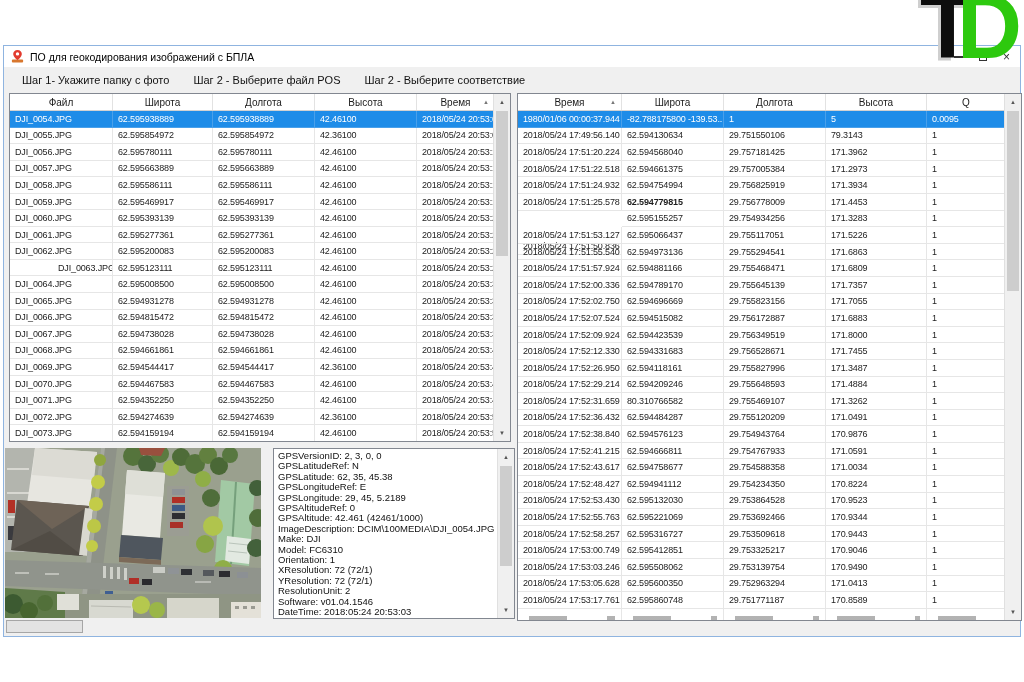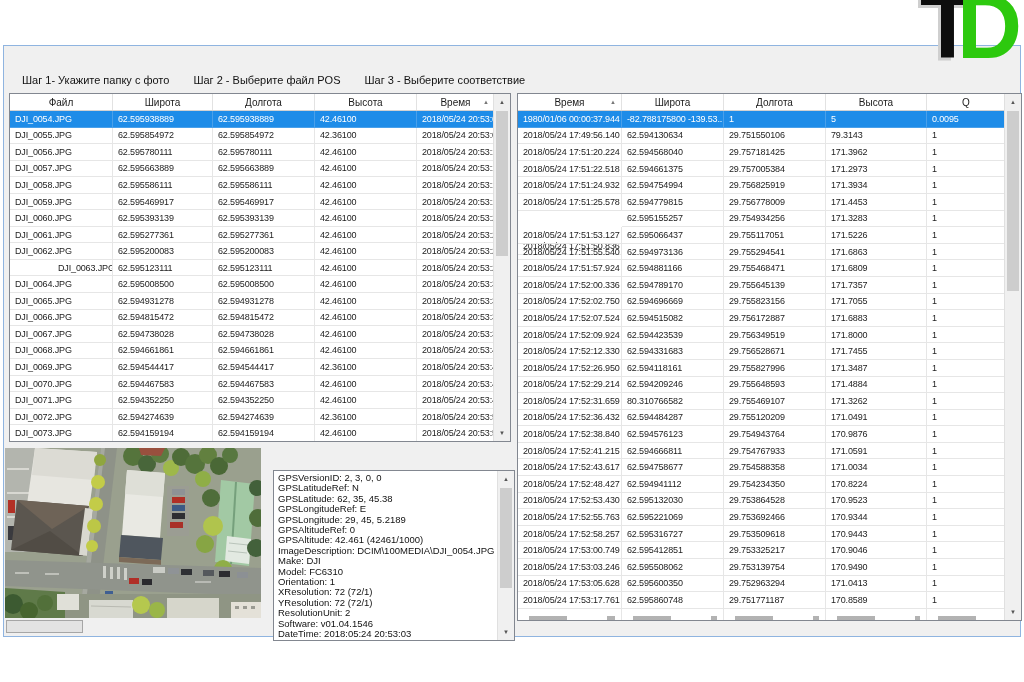--- a/index.html
+++ b/index.html
@@ -35,44 +35,59 @@
           background:repeating-linear-gradient(90deg,#555 0 38px,transparent 38px 78px);}
   
   .sbar{position:absolute;top:0;right:0;width:17px;bottom:0;background:#f0f0f0;
         border-left:1px solid #e0e0e0;box-sizing:border-box;}
   .sb-btn{position:absolute;left:0;right:0;height:16px;display:flex;align-items:center;
           justify-content:center;font-size:6px;color:#555;}
   .sb-btn.up{top:0;} .sb-btn.down{bottom:0;}
   .sb-thumb{position:absolute;left:2px;right:2px;background:#cdcdcd;}
   
   .thumb{position:absolute;left:1px;top:402px;width:256px;height:170px;overflow:hidden;}
-  .exif{position:absolute;left:269px;top:424px;width:242px;height:171px;background:#fff;
+  .exif{position:absolute;left:269px;top:402px;width:242px;height:171px;background:#fff;
         border:1px solid #828790;box-sizing:border-box;}
   .exif-lines{position:absolute;top:2px;left:4px;right:18px;bottom:0;overflow:hidden;}
   .exif-line{font-size:9.5px;line-height:10.4px;color:#111;white-space:nowrap;}
   .progress{position:absolute;left:2px;top:574px;width:77px;height:13px;background:#e3e3e3;
             border:1px solid #a6a6a6;box-sizing:border-box;}
   
   .logo{position:absolute;left:920px;top:-18px;font-size:90px;font-weight:700;z-index:10;
         line-height:1;user-select:none;}
   .logo .lt{color:#0d0d0d;text-shadow:-3px 3px 0 #cfcfcf;}
   .logo .ld{color:#2dc90e;margin-left:-18px;}
 </style>
 </head>
 <body>
 
 <div class="screen">
 
   <div class="window">
 
+    <div class="titlebar">
+      <span class="app-icon">
+        <svg viewBox="0 0 16 16" width="15" height="15">
+          <rect x="2" y="11.3" width="12" height="3" rx="1" fill="#d8772e"></rect>
+          <path d="M8 1 C5.2 1 3.4 3 3.4 5.4 C3.4 8.4 8 12 8 12 C8 12 12.6 8.4 12.6 5.4 C12.6 3 10.8 1 8 1 Z" fill="#e23b2e"></path>
+          <circle cx="8" cy="5.2" r="1.8" fill="#fff"></circle>
+        </svg>
+      </span>
+      <span class="title">ПО для геокодирования изображений с БПЛА</span>
+      <div class="win-controls">
+        <span class="ctl-min"></span>
+        <span class="ctl-max"></span>
+        <span class="ctl-close">×</span>
+      </div>
+    </div>
 
     <div class="menubar" id="menubar">
         <div class="menu-item">Шаг 1- Укажите папку с фото</div>
         <div class="menu-item">Шаг 2 - Выберите файл POS</div>
-        <div class="menu-item">Шаг 3 -  Выберите соответствие</div>
+        <div class="menu-item">Шаг 2 -  Выберите соответствие</div>
       </div>
 
     <div class="lv" id="photo-table" style="left:5px;top:47px;width:502px;height:349px;">
       <div class="lv-head" style="width:485px;">
           <div class="lv-hcell" style="width: 103px;">
             <span>Файл</span>
           </div>
           <div class="lv-hcell" style="width: 100px;">
             <span>Широта</span>
           </div>
@@ -286,21 +301,21 @@
           </div>
           <div class="lv-row" style="height: 16.6px;">
             <div class="lv-cell" style="width: 104px; height: 16.6px;">2018/05/24 17:51:24.932</div>
             <div class="lv-cell" style="width: 102px; height: 16.6px;">62.594754994</div>
             <div class="lv-cell" style="width: 102px; height: 16.6px;">29.756825919</div>
             <div class="lv-cell" style="width: 101px; height: 16.6px;">171.3934</div>
             <div class="lv-cell" style="width: 79px; height: 16.6px;">1</div>
           </div>
           <div class="lv-row" style="height: 16.6px;">
             <div class="lv-cell" style="width: 104px; height: 16.6px;">2018/05/24 17:51:25.578</div>
-            <div class="lv-cell" style="width: 102px; height: 16.6px;">62.594779815</div>
+            <div class="lv-cell" style="width: 102px; height: 16.6px; font-weight: bold;">62.594779815</div>
             <div class="lv-cell" style="width: 102px; height: 16.6px;">29.756778009</div>
             <div class="lv-cell" style="width: 101px; height: 16.6px;">171.4453</div>
             <div class="lv-cell" style="width: 79px; height: 16.6px;">1</div>
           </div>
           <div class="lv-row" style="height: 16.6px;">
             <div class="lv-cell" style="width: 104px; height: 16.6px; margin-top: 28px;">2018/05/24 17:51:50.836</div>
             <div class="lv-cell" style="width: 102px; height: 16.6px;">62.595155257</div>
             <div class="lv-cell" style="width: 102px; height: 16.6px;">29.754934256</div>
             <div class="lv-cell" style="width: 101px; height: 16.6px;">171.3283</div>
             <div class="lv-cell" style="width: 79px; height: 16.6px;">1</div>

